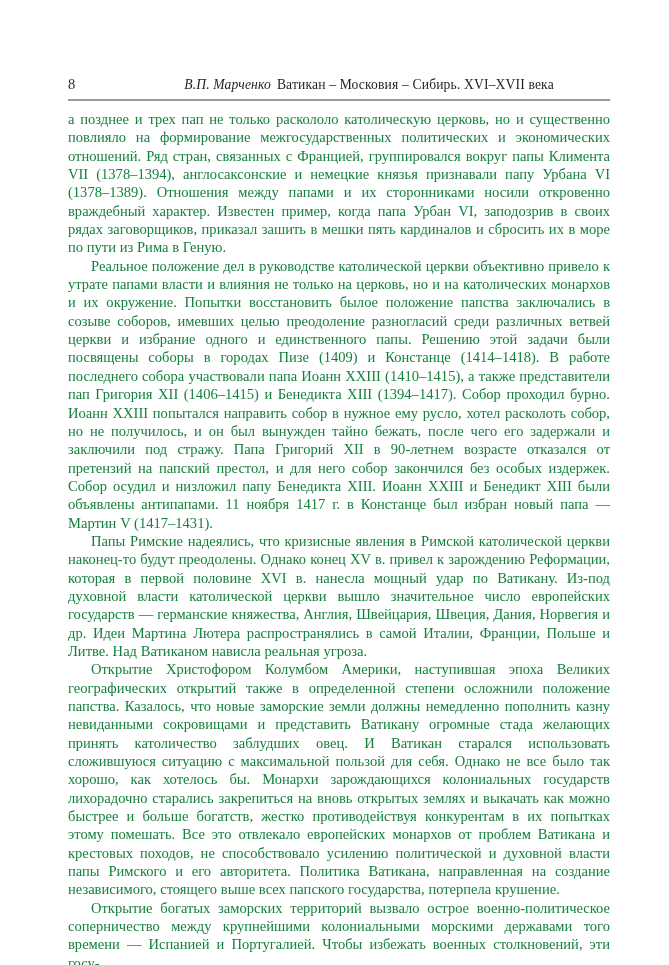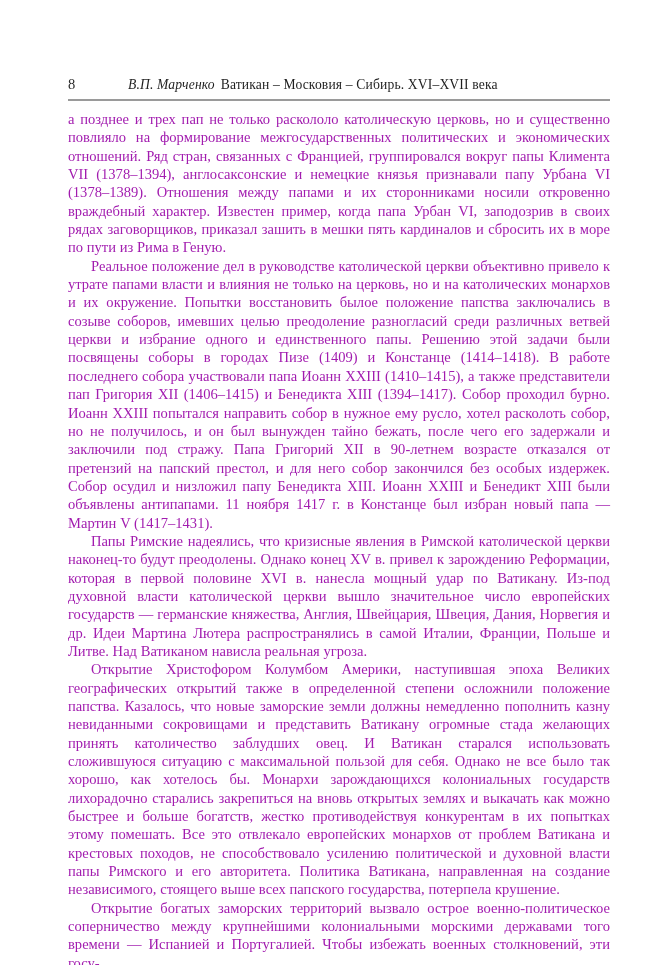--- a/index.html
+++ b/index.html
@@ -34,21 +34,21 @@
   }
   .folio {
     font-size: 14.5px;
     color: #2b2b2b;
     width: 60px;
     flex: none;
     letter-spacing: 0.2px;
   }
   .runhead {
     flex: 1;
-    text-align: left;
+    text-align: center;
     font-size: 13.6px;
     color: #1f1f1f;
     white-space: nowrap;
     letter-spacing: 0.15px;
     margin-top: 9px;
   }
   .runhead .author {
     font-style: italic;
     margin-right: 6px;
   }
@@ -72,21 +72,21 @@
     top: 110px;
     width: 542px;
   }
   p.para {
     margin: 0;
     text-align: justify;
     text-justify: inter-word;
     font-size: 14.55px;
     line-height: 18.35px;
     text-indent: 23px;
-    color: #a21caf;
+    color: #15803d;
     hyphens: manual;
     word-spacing: 0.1px;
   }
   p.para.first {
     text-indent: 0;
   }
 </style>
 </head>
 <body>
 

